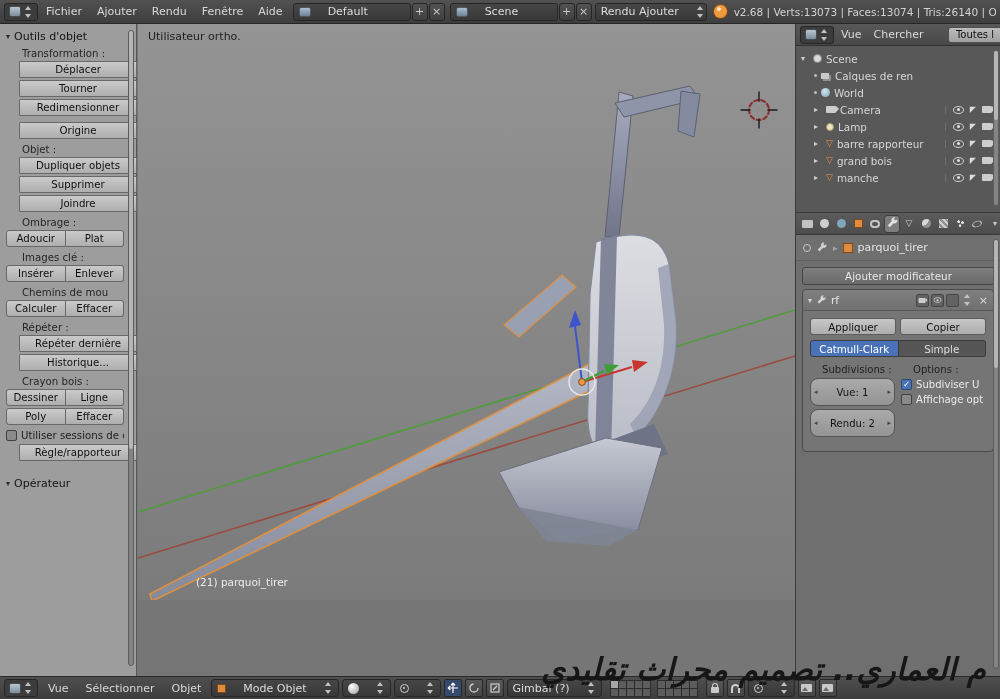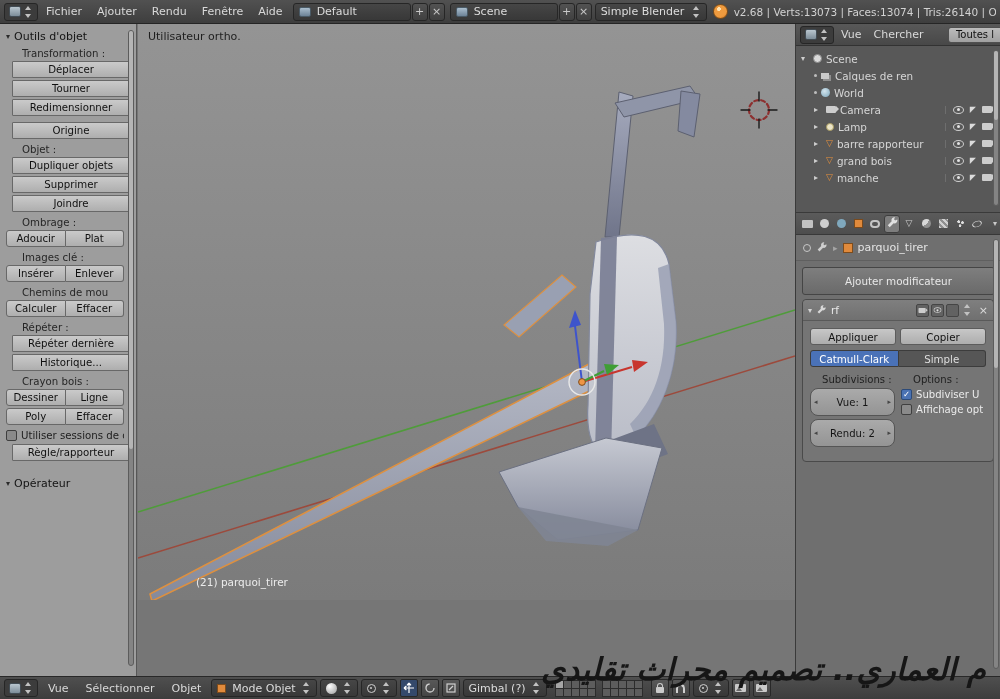--- a/index.html
+++ b/index.html
@@ -7,40 +7,40 @@
   body{position:relative;font-family:"DejaVu Sans",sans-serif;font-size:11px;background:#767676;overflow:hidden;color:#ddd}
   .app{position:absolute;inset:0}
 
   
   .menu{padding:2px 7px;color:#d9d9d9;white-space:nowrap}
   .edbtn{display:inline-flex;align-items:center;gap:3px;background:#3c3c3c;border:1px solid #262626;border-radius:3px;padding:1px 4px;height:18px}
   .edico{width:12px;height:11px;border-radius:2px;background:linear-gradient(#b9c6cf,#7d8d99);border:1px solid #424c54}
   .spin{position:relative;width:9px;height:14px;flex:none;display:inline-block}
   .spin::before{content:"";position:absolute;left:1px;top:1px;border-left:3.5px solid transparent;border-right:3.5px solid transparent;border-bottom:4px solid #c2c2c2}
   .spin::after{content:"";position:absolute;left:1px;bottom:1px;border-left:3.5px solid transparent;border-right:3.5px solid transparent;border-top:4px solid #c2c2c2}
-  .ddfield{display:inline-flex;align-items:center;gap:6px;background:linear-gradient(#464646,#383838);border:1px solid #262626;border-radius:3px;height:18px;padding:0 5px;color:#dcdcdc;white-space:nowrap}
+  .ddfield{display:inline-flex;align-items:center;gap:17px;background:linear-gradient(#464646,#383838);border:1px solid #262626;border-radius:3px;height:18px;padding:0 5px;color:#dcdcdc;white-space:nowrap}
   .mini-btn{display:inline-flex;align-items:center;justify-content:center;width:16px;height:18px;background:linear-gradient(#525252,#404040);border:1px solid #262626;border-radius:3px;color:#c9c9c9;font-size:11px}
   .selgrp{display:inline-flex;align-items:center;gap:1px;margin:0 2px}
   .i-screen{width:12px;height:10px;background:linear-gradient(#a9bdcd,#6d8397);border:1px solid #4a5a66;border-radius:2px}
   .vscroll{position:absolute;background:#848484;border-radius:3px;border:1px solid #5c5c5c}
   .vscroll i{display:block;background:#b5b5b5;border-radius:3px;width:100%}
   .check{width:11px;height:11px;border:1px solid #3f3f3f;border-radius:2px;background:#8a8a8a;display:inline-flex;align-items:center;justify-content:center;font-size:8.5px;color:#fff;flex:none;line-height:1}
   .check.on{background:#4a72b3;border-color:#2c4a78}
 
   
   .topbar{position:absolute;left:0;top:0;width:1000px;height:24px;background:linear-gradient(#515151,#3e3e3e);border-bottom:1px solid #252525;display:flex;align-items:center;padding:0 4px;gap:1px;z-index:10}
   .blender-logo{width:15px;height:15px;border-radius:50%;background:radial-gradient(circle at 38% 32%,#ffe2b0 0 16%,#ef9b3f 17% 62%,#cf701e 100%);border:1px solid #7e4d16;margin:0 5px;flex:none}
   .stats{color:#d2d2d2;font-size:10.5px;white-space:nowrap;overflow:hidden;flex:1}
 
   
   .toolshelf{position:absolute;left:0;top:24px;width:137px;height:652px;background:#9d9d9d;border-right:1px solid #565656;padding:4px 12px 0 6px;color:#1c1c1c;z-index:5}
   .panel-hdr{font-size:11px;color:#141414;display:flex;align-items:center;gap:4px;margin:2px 0 3px}
   .panel-hdr .tri{font-size:8px;color:#2b2b2b}
   .sec-label{font-size:10.2px;color:#262626;margin:5px 16px 1px;white-space:nowrap;overflow:hidden}
-  .tbtn{display:block;width:100%;height:17px;background:linear-gradient(#cacaca,#aeaeae);border:1px solid #686868;border-radius:1px;font-size:10.2px;color:#101010;margin:2px 6px;text-align:center;line-height:14px;font-family:inherit;padding:0;white-space:nowrap;overflow:hidden}
+  .tbtn{display:block;width:100%;height:17px;background:linear-gradient(#cacaca,#aeaeae);border:1px solid #686868;border-radius:1px;font-size:10.2px;color:#101010;margin:2px 13px;text-align:center;line-height:14px;font-family:inherit;padding:0;white-space:nowrap;overflow:hidden}
   .btn-row{display:flex;margin:2px 0}
   .btn-row .tbtn{margin:0;flex:1;border-radius:0;border-left-width:0}
   .btn-row .tbtn:first-child{border-radius:3px 0 0 3px;border-left-width:1px}
   .btn-row .tbtn:last-child{border-radius:0 3px 3px 0}
   .chk-row{display:flex;align-items:center;gap:4px;margin:5px 0 3px;font-size:10.2px;color:#1d1d1d;white-space:nowrap;overflow:hidden}
   .op-hdr{margin-top:16px}
   .ts-scroll{right:2px;top:6px;width:6px;height:636px}
   .ts-scroll i{height:66%}
 
   
@@ -88,21 +88,21 @@
   .pi-constraint{width:10px;height:8px;border:2px solid #c4c4c4;border-radius:4px}
   .pi-data{color:#cfcfcf;font-size:9px;line-height:1}
   .pi-material{width:9px;height:9px;border-radius:50%;background:linear-gradient(135deg,#d8d8d8 50%,#8f8f8f 50%)}
   .pi-texture{width:9px;height:9px;background:repeating-linear-gradient(45deg,#cfcfcf 0 2px,#8f8f8f 2px 4px)}
   .pi-particles{width:9px;height:9px;background:radial-gradient(circle at 30% 30%,#ddd 1.2px,transparent 1.6px),radial-gradient(circle at 72% 40%,#ddd 1.2px,transparent 1.6px),radial-gradient(circle at 45% 75%,#ddd 1.2px,transparent 1.6px)}
   .pi-physics{width:10px;height:10px;border:1px solid #ddd;border-radius:50%;transform:rotate(-20deg) scaleY(.6)}
   .props-crumb{display:flex;align-items:center;gap:5px;height:26px;padding:0 7px;color:#e4e4e4;border-bottom:1px solid #5f5f5f}
   .i-pin{width:8px;height:8px;border-radius:50%;border:1.5px solid #c7c7c7;flex:none}
   .crumb-cube{width:10px;height:10px;background:#e08a3c;border:1px solid #7e4c1c;flex:none}
   .crumb-sep{color:#a5a5a5;font-size:9px}
-  .addmod{display:block;margin:6px 6px 4px;width:193px;height:28px;background:linear-gradient(#7e7e7e,#6a6a6a);border:1px solid #454545;border-radius:3px;color:#e8e8e8;font-size:10.4px;text-align:center;font-family:inherit;position:relative}
+  .addmod{display:block;margin:6px 6px 4px;width:193px;height:18px;background:linear-gradient(#7e7e7e,#6a6a6a);border:1px solid #454545;border-radius:3px;color:#e8e8e8;font-size:10.4px;text-align:center;font-family:inherit;position:relative}
   .modbox{margin:2px 6px;background:#757575;border:1px solid #4a4a4a;border-radius:4px;padding-bottom:9px}
   .mod-hdr{display:flex;align-items:center;gap:4px;height:21px;padding:0 5px;border-bottom:1px solid #595959;background:linear-gradient(#7f7f7f,#707070);border-radius:4px 4px 0 0;color:#e8e8e8}
   .mod-hdr .tri{font-size:8px;color:#d5d5d5}
   .mod-name{font-size:10.5px}
   .mod-toggles{margin-left:auto;display:flex;gap:2px}
   .mod-tgl{width:13px;height:13px;background:#626262;border:1px solid #454545;border-radius:2px;display:flex;align-items:center;justify-content:center}
   .mod-x{margin-left:3px;color:#dadada;font-size:11px;line-height:1}
   .mod-btnrow{display:flex;gap:4px;padding:7px 7px 2px}
   .mbtn{flex:1;height:17px;background:linear-gradient(#c7c7c7,#adadad);border:1px solid #5c5c5c;border-radius:3px;font-size:10.3px;color:#111;font-family:inherit}
   .mod-seg{display:flex;padding:3px 7px 2px}
@@ -165,21 +165,21 @@
     <span class="selgrp">
       <span class="ddfield" style="width:108px">
           <span class="i-screen"></span>
           <span>Scene</span>
         </span>
       <span class="mini-btn">+</span>
       <span class="mini-btn">×</span>
     </span>
 
     <span class="ddfield" style="width:112px;justify-content:space-between">
-        <span>Simple Blender</span>
+        <span>Rendu Ajouter</span>
         <span class="spin"></span>
       </span>
 
     <span class="blender-logo"></span>
     <span class="stats">v2.68 | Verts:13073 | Faces:13074 | Tris:26140 | Objet</span>
   </header>
 
   <aside class="toolshelf">
     <div class="panel-hdr">
       <span class="tri">▾</span>

